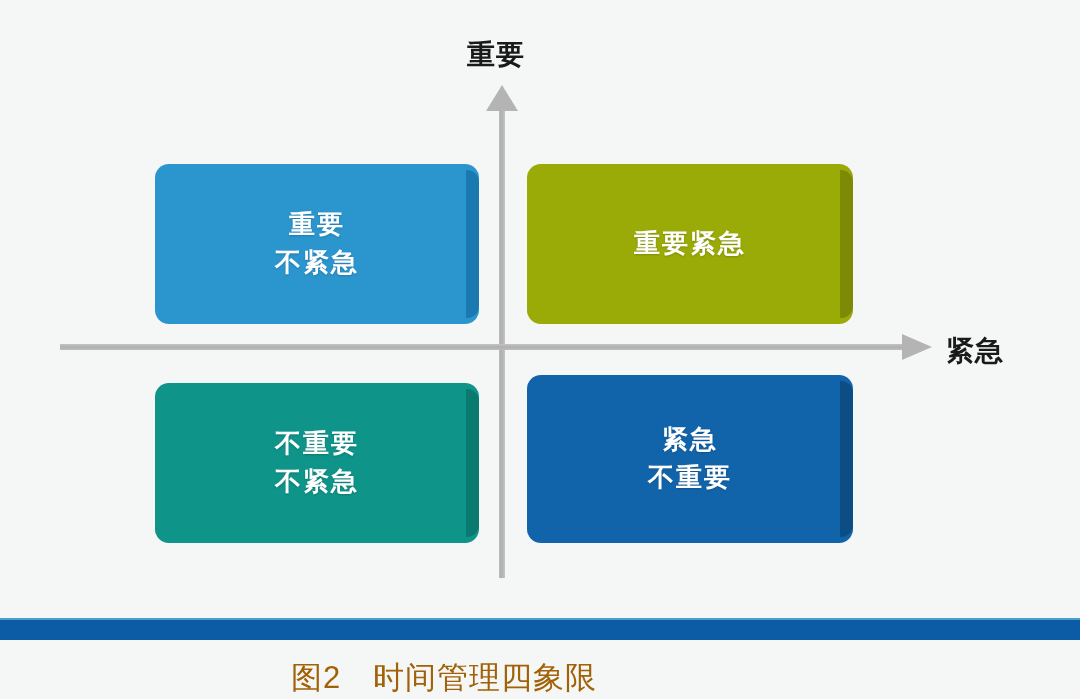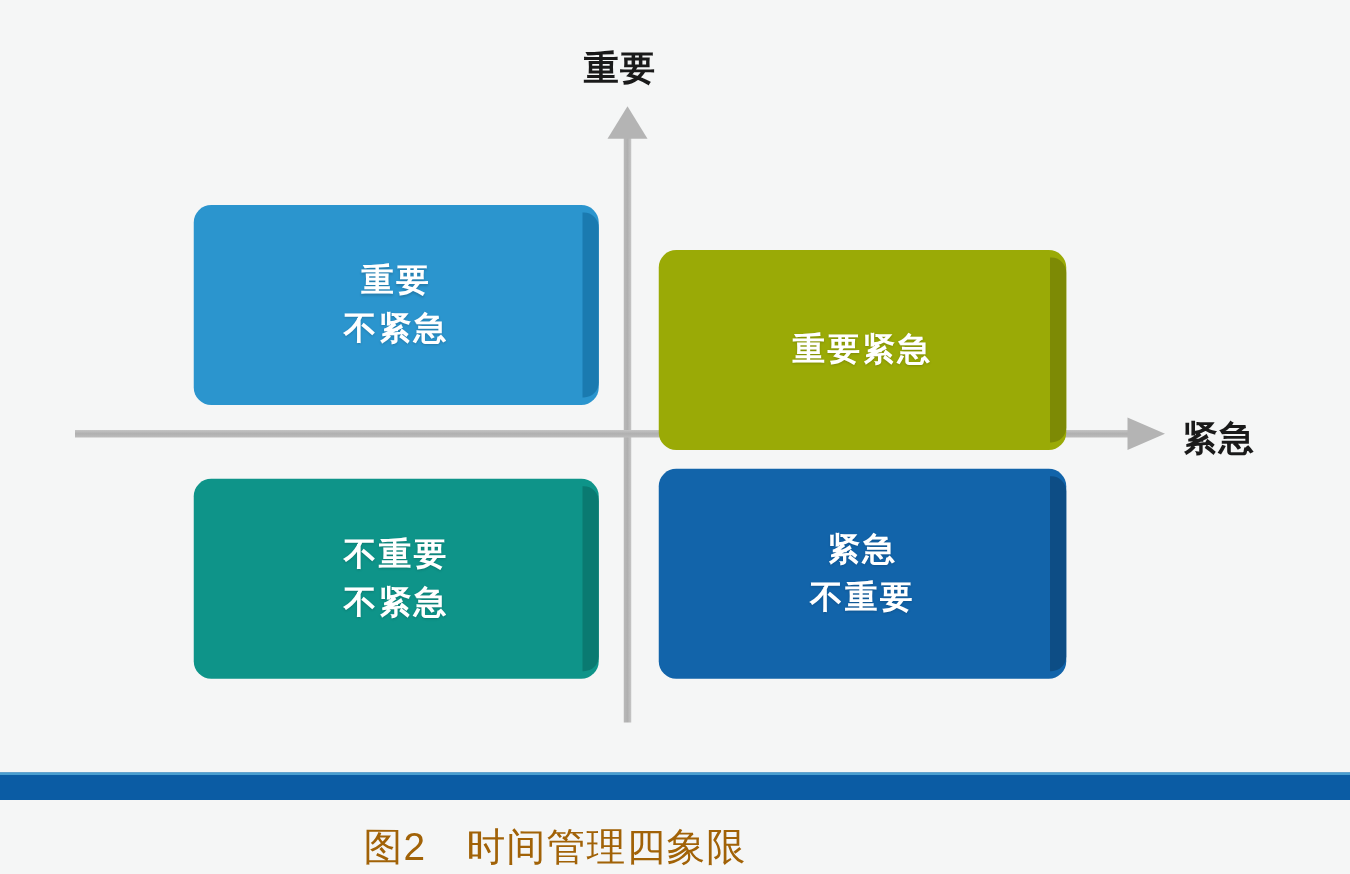--- a/index.html
+++ b/index.html
@@ -111,21 +111,21 @@
     color: #ffffff;
     font-size: 26px;
     font-weight: 700;
     line-height: 1.45;
     letter-spacing: 2px;
     text-align: center;
     text-shadow: 0 1px 2px rgba(0,0,0,0.18);
   }
 
   #quad-tl { left: 155px; top: 164px; width: 324px; height: 160px; }
-  #quad-tr { left: 527px; top: 164px; width: 326px; height: 160px; margin-top: 36px; }
+  #quad-tr { left: 527px; top: 164px; width: 326px; height: 160px; }
   #quad-bl { left: 155px; top: 383px; width: 324px; height: 160px; }
   #quad-br { left: 527px; top: 375px; width: 326px; height: 168px; }
 
   
   .bottom-bar {
     position: absolute;
     left: 0;
     top: 618px;
     width: 1080px;
     height: 20px;

